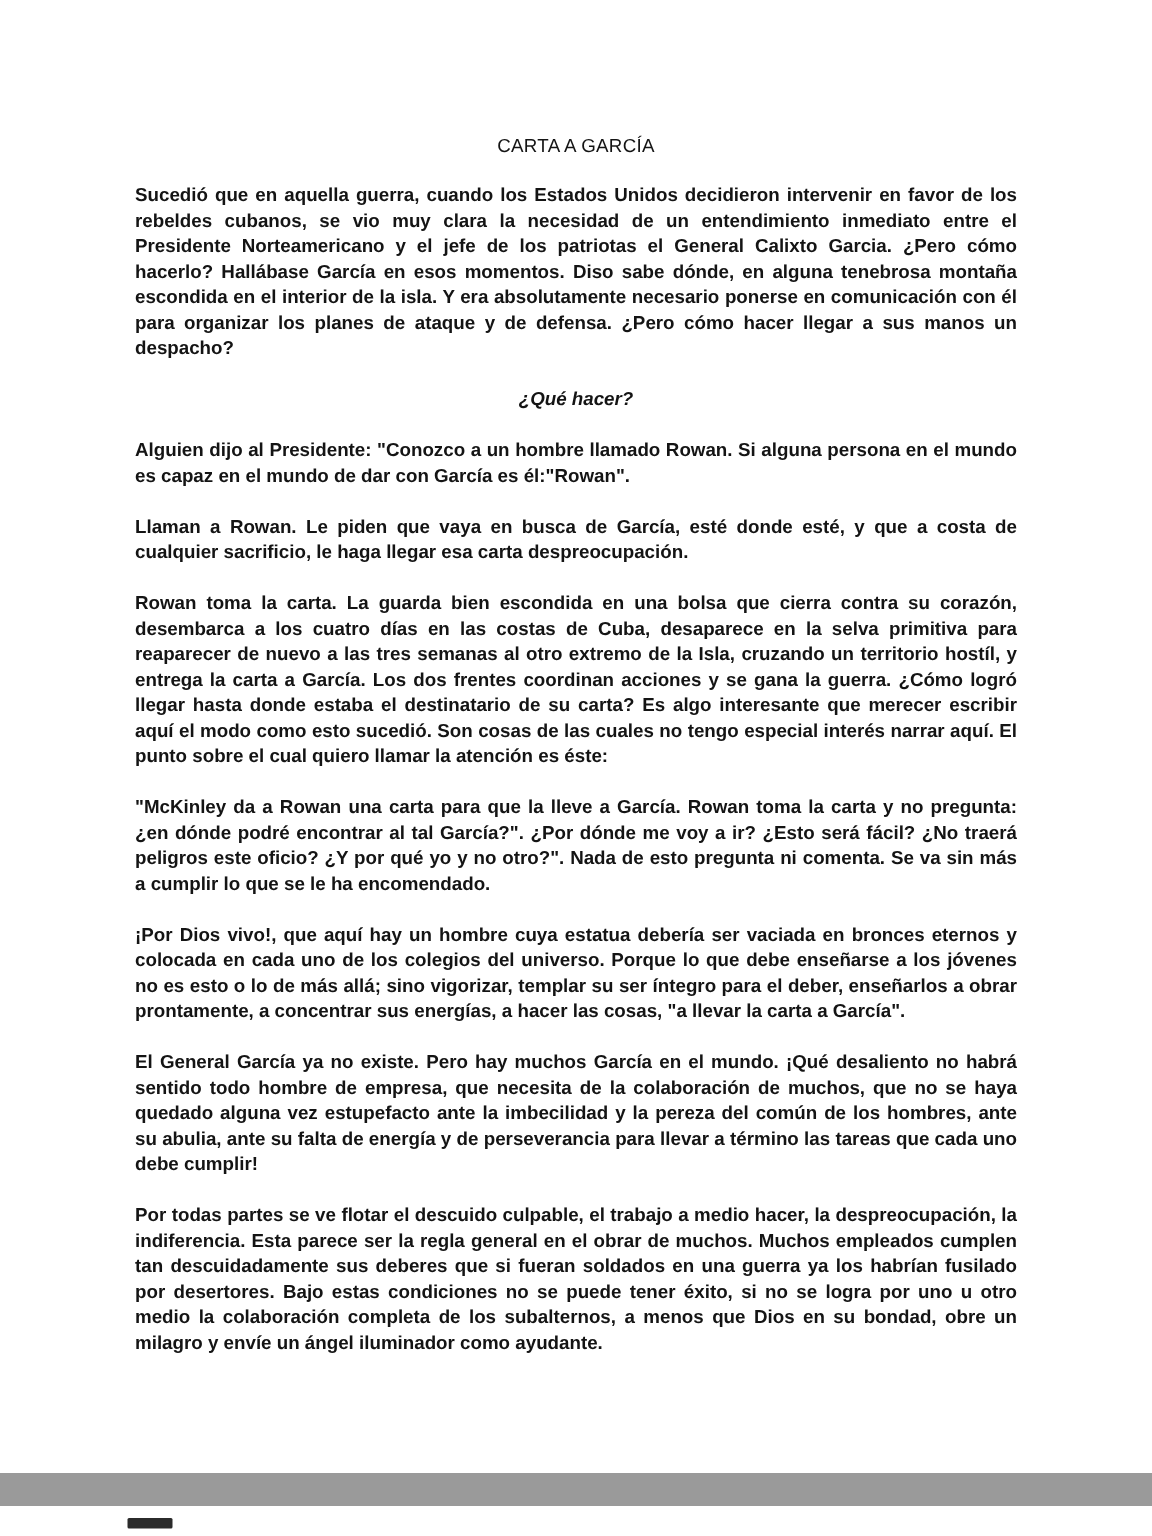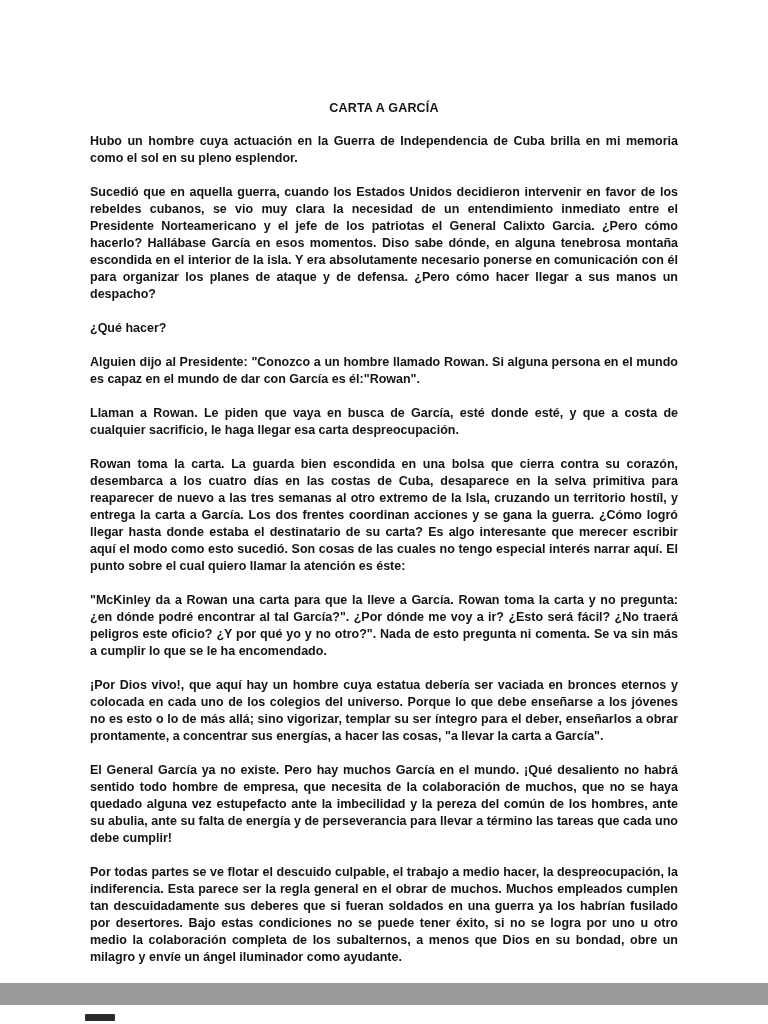--- a/index.html
+++ b/index.html
@@ -33,56 +33,56 @@
     background: #9a9a9a;
     flex: 0 0 auto;
   }
   .page-2 {
     flex: 1 1 auto;
     position: relative;
     padding-left: 85px;
     padding-top: 2px;
   }
   .doc-title {
-    margin: 11px 0 18px 0;
+    margin: 0 0 18px 0;
     font-size: 12.5px;
-    font-weight: 700;
+    font-weight: 400;
     color: #141414;
     text-align: center;
     letter-spacing: 0.2px;
   }
   .para {
     margin: 0 0 17px 0;
     font-size: 12.5px;
     font-weight: 700;
     line-height: 17px;
     color: #141414;
     text-align: justify;
     text-justify: inter-word;
   }
   .para.short {
-    text-align: left;
+    text-align: center;
+    font-style: italic;
   }
   .fragment {
     display: inline-block;
     width: 30px;
     height: 7px;
     background: #2b2b2b;
     border-radius: 1px;
   }
 </style>
 </head>
 <body>
 
 <div class="viewer">
 
   <div class="page page-1">
     <h1 class="doc-title">CARTA A GARCÍA</h1>
 
-    <p class="para">Hubo un hombre cuya actuación en la Guerra de Independencia de Cuba brilla en mi memoria como el sol en su pleno esplendor.</p>
     <p class="para">Sucedió que en aquella guerra, cuando los Estados Unidos decidieron intervenir en favor de los rebeldes cubanos, se vio muy clara la necesidad de un entendimiento inmediato entre el Presidente Norteamericano y el jefe de los patriotas el General Calixto Garcia. ¿Pero cómo hacerlo? Hallábase García en esos momentos. Diso sabe dónde, en alguna tenebrosa montaña escondida en el interior de la isla. Y era absolutamente necesario ponerse en comunicación con él para organizar los planes de ataque y de defensa. ¿Pero cómo hacer llegar a sus manos un despacho?</p>
     <p class="para short">¿Qué hacer?</p>
     <p class="para">Alguien dijo al Presidente: "Conozco a un hombre llamado Rowan. Si alguna persona en el mundo es capaz en el mundo de dar con García es él:"Rowan".</p>
     <p class="para">Llaman a Rowan. Le piden que vaya en busca de García, esté donde esté, y que a costa de cualquier sacrificio, le haga llegar esa carta despreocupación.</p>
     <p class="para">Rowan toma la carta. La guarda bien escondida en una bolsa que cierra contra su corazón, desembarca a los cuatro días en las costas de Cuba, desaparece en la selva primitiva para reaparecer de nuevo a las tres semanas al otro extremo de la Isla, cruzando un territorio hostíl, y entrega la carta a García. Los dos frentes coordinan acciones y se gana la guerra. ¿Cómo logró llegar hasta donde estaba el destinatario de su carta? Es algo interesante que merecer escribir aquí el modo como esto sucedió. Son cosas de las cuales no tengo especial interés narrar aquí. El punto sobre el cual quiero llamar la atención es éste:</p>
     <p class="para">"McKinley da a Rowan una carta para que la lleve a García. Rowan toma la carta y no pregunta: ¿en dónde podré encontrar al tal García?". ¿Por dónde me voy a ir? ¿Esto será fácil? ¿No traerá peligros este oficio? ¿Y por qué yo y no otro?". Nada de esto pregunta ni comenta. Se va sin más a cumplir lo que se le ha encomendado.</p>
     <p class="para">¡Por Dios vivo!, que aquí hay un hombre cuya estatua debería ser vaciada en bronces eternos y colocada en cada uno de los colegios del universo. Porque lo que debe enseñarse a los jóvenes no es esto o lo de más allá; sino vigorizar, templar su ser íntegro para el deber, enseñarlos a obrar prontamente, a concentrar sus energías, a hacer las cosas, "a llevar la carta a García".</p>
     <p class="para">El General García ya no existe. Pero hay muchos García en el mundo. ¡Qué desaliento no habrá sentido todo hombre de empresa, que necesita de la colaboración de muchos, que no se haya quedado alguna vez estupefacto ante la imbecilidad y la pereza del común de los hombres, ante su abulia, ante su falta de energía y de perseverancia para llevar a término las tareas que cada uno debe cumplir!</p>
     <p class="para">Por todas partes se ve flotar el descuido culpable, el trabajo a medio hacer, la despreocupación, la indiferencia. Esta parece ser la regla general en el obrar de muchos. Muchos empleados cumplen tan descuidadamente sus deberes que si fueran soldados en una guerra ya los habrían fusilado por desertores. Bajo estas condiciones no se puede tener éxito, si no se logra por uno u otro medio la colaboración completa de los subalternos, a menos que Dios en su bondad, obre un milagro y envíe un ángel iluminador como ayudante.</p>
   </div>

